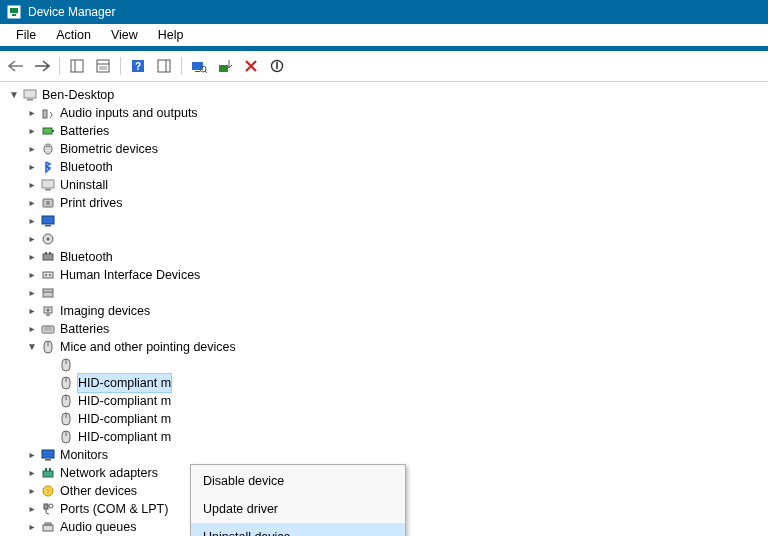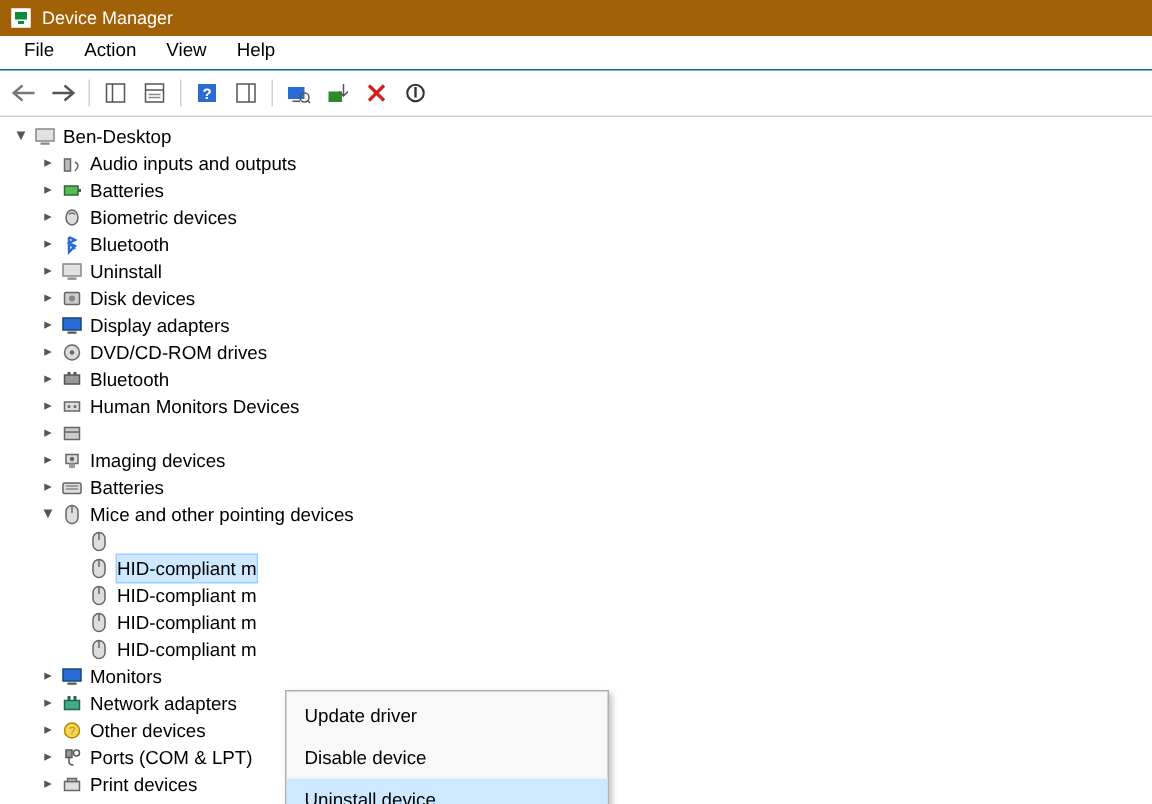--- a/index.html
+++ b/index.html
@@ -1,18 +1,18 @@
 <!DOCTYPE html>
 <html><head>
 <meta charset="utf-8">
 <style>
   html,body{margin:0;padding:0;font-family:"Segoe UI",Arial,sans-serif;font-size:12.5px;color:#000;background:#fff;width:768px;height:536px;overflow:hidden}
-  .titlebar{background:#a16207;color:#fff;height:24px;display:flex;align-items:center;padding:0 6px;font-size:12px}
+  .titlebar{background:#0369a1;color:#fff;height:24px;display:flex;align-items:center;padding:0 6px;font-size:12px}
   .titlebar .ticon{width:16px;height:16px;margin-right:6px;display:flex;align-items:center;justify-content:center}
-  .menubar{height:22px;border-bottom:1px solid #0369a1;display:flex;padding:0 6px}
+  .menubar{height:22px;border-bottom:5px solid #0369a1;display:flex;align-items:center;padding:0 6px}
   .menubar span{padding:2px 10px;cursor:default}
   .toolbar{height:26px;border-bottom:1px solid #d0d0d0;display:flex;align-items:center;padding:2px 4px;gap:2px}
   .tbtn{width:22px;height:22px;display:flex;align-items:center;justify-content:center;border:1px solid transparent}
   .sep{width:1px;height:18px;background:#d0d0d0;margin:0 3px}
   .tree{padding:4px 0 4px 8px;line-height:18px;user-select:none;position:relative}
   .row{display:flex;align-items:center;height:18px}
   .sp{display:inline-block}
   .arrow{width:12px;text-align:center;color:#555;font-size:10px;cursor:default}
   .icn{width:16px;height:16px;margin:0 4px 0 2px;display:flex;align-items:center;justify-content:center}
   .txt{white-space:nowrap}
@@ -180,43 +180,41 @@
       </div>
       <div class="row">
         <span class="sp" style="width:18px"></span>
         <span class="arrow">▸</span>
         <span class="icn">
           <svg width="14" height="14" viewBox="0 0 14 14">
             <rect x="2" y="3" width="10" height="8" rx="1" fill="#ccc" stroke="#666"></rect>
             <circle cx="7" cy="7" r="2" fill="#888"></circle>
           </svg>
         </span>
-        <span class="txt">Disk devices</span>
+        <span class="txt">Print drives</span>
       </div>
       <div class="row">
         <span class="sp" style="width:18px"></span>
         <span class="arrow">▸</span>
         <span class="icn">
           <svg width="14" height="14" viewBox="0 0 14 14">
             <rect x="1" y="2" width="12" height="8" fill="#2a6bd4" stroke="#14477a"></rect>
             <rect x="4" y="11" width="6" height="1.5" fill="#555"></rect>
           </svg>
         </span>
-        <span class="txt">Display adapters</span>
       </div>
       <div class="row">
         <span class="sp" style="width:18px"></span>
         <span class="arrow">▸</span>
         <span class="icn">
           <svg width="14" height="14" viewBox="0 0 14 14">
             <circle cx="7" cy="7" r="5" fill="#ddd" stroke="#666"></circle>
             <circle cx="7" cy="7" r="1.5" fill="#666"></circle>
           </svg>
         </span>
-        <span class="txt">DVD/CD-ROM drives</span>
       </div>
       <div class="row">
         <span class="sp" style="width:18px"></span>
         <span class="arrow">▸</span>
         <span class="icn">
           <svg width="14" height="14" viewBox="0 0 14 14">
             <rect x="2" y="4" width="10" height="6" fill="#999" stroke="#555"></rect>
             <rect x="4" y="2" width="2" height="2" fill="#555"></rect>
             <rect x="8" y="2" width="2" height="2" fill="#555"></rect>
           </svg>
@@ -226,21 +224,21 @@
       <div class="row">
         <span class="sp" style="width:18px"></span>
         <span class="arrow">▸</span>
         <span class="icn">
           <svg width="14" height="14" viewBox="0 0 14 14">
             <rect x="2" y="4" width="10" height="6" fill="#ddd" stroke="#666"></rect>
             <circle cx="5" cy="7" r="1" fill="#666"></circle>
             <circle cx="9" cy="7" r="1" fill="#666"></circle>
           </svg>
         </span>
-        <span class="txt">Human Monitors Devices</span>
+        <span class="txt">Human Interface Devices</span>
       </div>
       <div class="row">
         <span class="sp" style="width:18px"></span>
         <span class="arrow">▸</span>
         <span class="icn">
           <svg width="14" height="14" viewBox="0 0 14 14">
             <rect x="2" y="3" width="10" height="8" fill="#ccc" stroke="#666"></rect>
             <line x1="2" y1="6" x2="12" y2="6" stroke="#666"></line>
           </svg>
         </span>
@@ -382,24 +380,24 @@
       </div>
       <div class="row">
         <span class="sp" style="width:18px"></span>
         <span class="arrow">▸</span>
         <span class="icn">
           <svg width="14" height="14" viewBox="0 0 14 14">
             <rect x="2" y="5" width="10" height="6" fill="#ddd" stroke="#666"></rect>
             <rect x="4" y="3" width="6" height="2" fill="#bbb" stroke="#666"></rect>
           </svg>
         </span>
-        <span class="txt">Print devices</span>
+        <span class="txt">Audio queues</span>
       </div>
     </div>
 
   <div class="ctx">
+    <div class="citem">Disable device</div>
     <div class="citem">Update driver</div>
-    <div class="citem">Disable device</div>
     <div class="citem hi">Uninstall device</div>
 
   </div>
 
 </div>
 
 </body></html>

